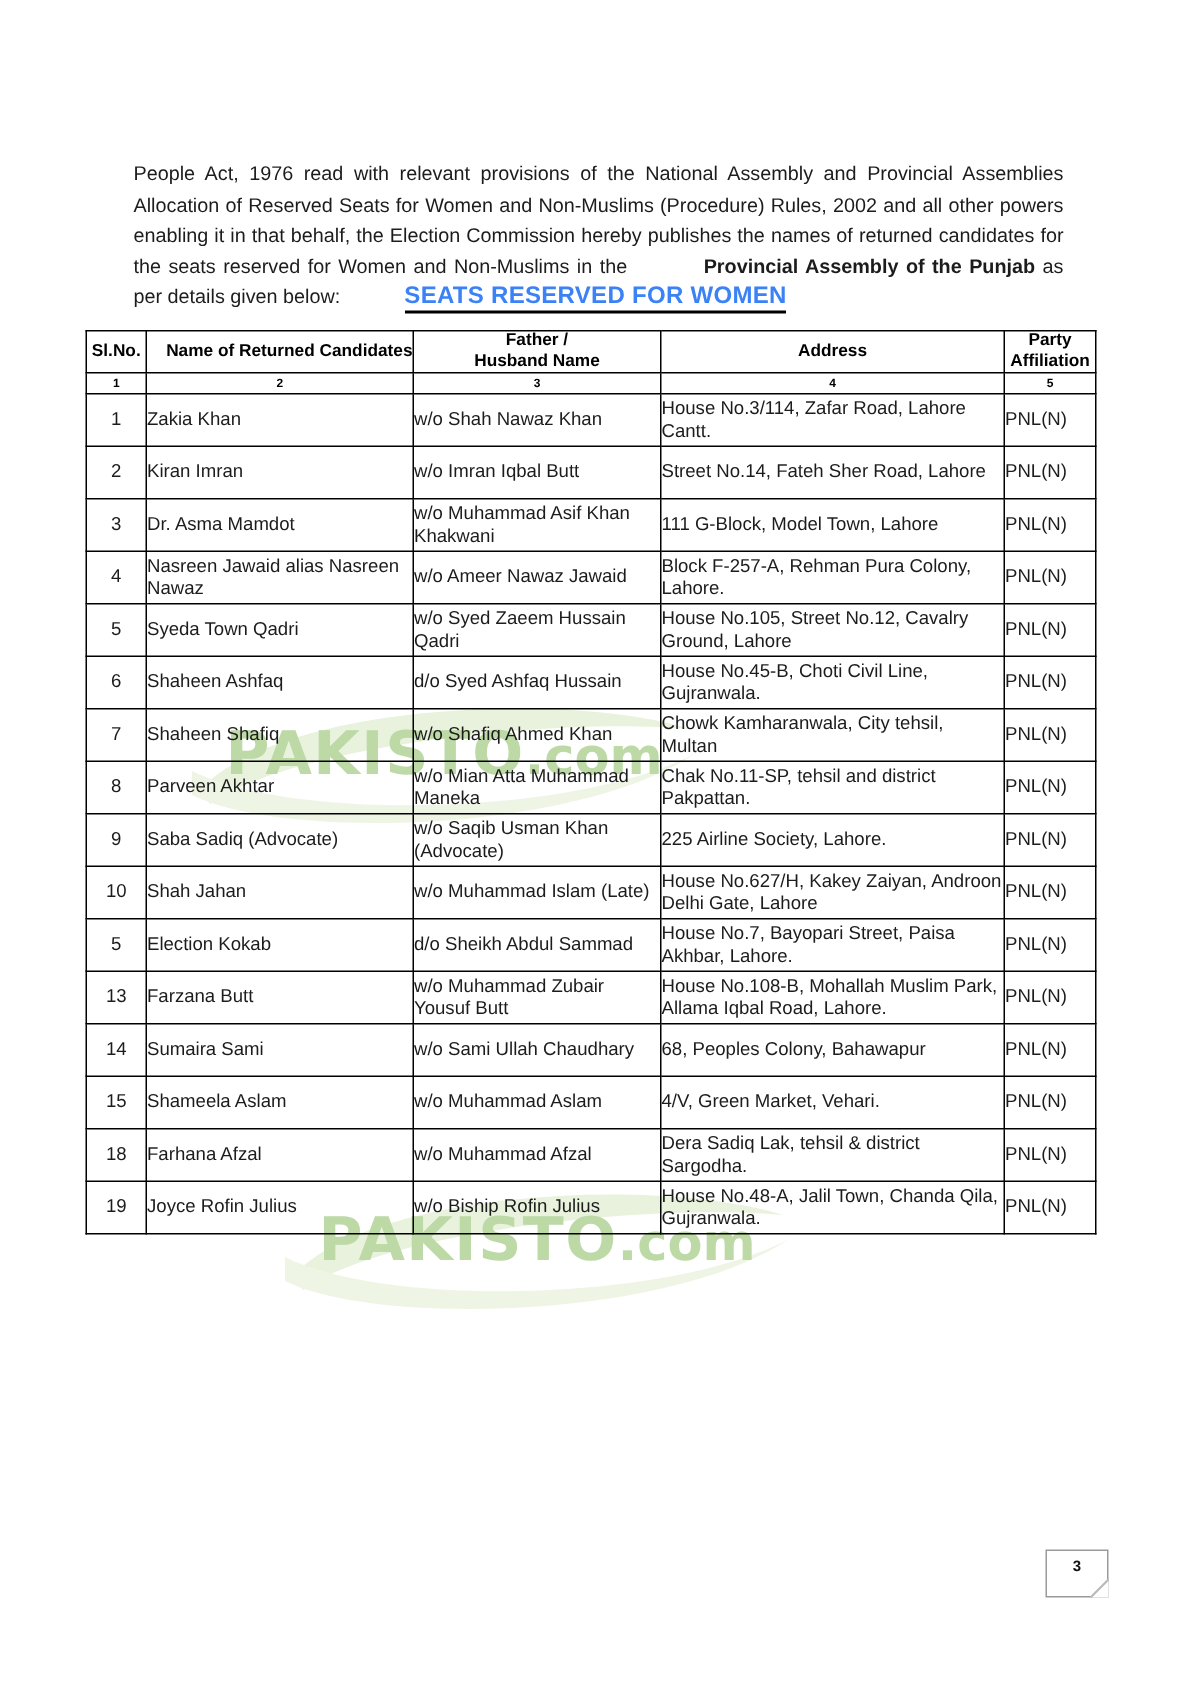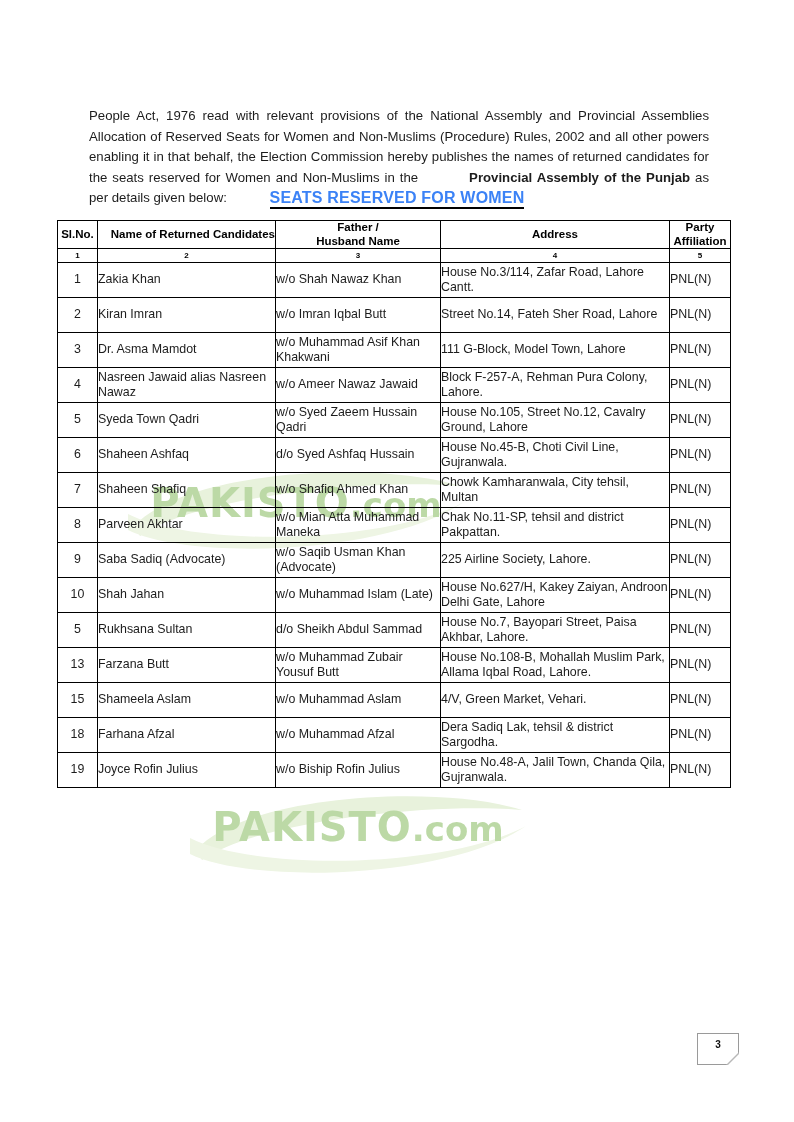--- a/index.html
+++ b/index.html
@@ -323,30 +323,37 @@
         </tr>
         <tr>
           <td class="cell c-sl">10</td>
           <td class="cell">Shah Jahan</td>
           <td class="cell">w/o Muhammad Islam (Late)</td>
           <td class="cell">House No.627/H, Kakey Zaiyan, Androon Delhi Gate, Lahore</td>
           <td class="cell c-party">PNL(N)</td>
         </tr>
         <tr>
           <td class="cell c-sl">5</td>
-          <td class="cell">Rukhsana Sultan</td>
+          <td class="cell">Election Kokab</td>
           <td class="cell">d/o Sheikh Abdul Sammad</td>
           <td class="cell">House No.7, Bayopari Street, Paisa Akhbar, Lahore.</td>
           <td class="cell c-party">PNL(N)</td>
         </tr>
         <tr>
           <td class="cell c-sl">13</td>
           <td class="cell">Farzana Butt</td>
           <td class="cell">w/o Muhammad Zubair Yousuf Butt</td>
           <td class="cell">House No.108-B, Mohallah Muslim Park, Allama Iqbal Road, Lahore.</td>
+          <td class="cell c-party">PNL(N)</td>
+        </tr>
+        <tr>
+          <td class="cell c-sl">14</td>
+          <td class="cell">Sumaira Sami</td>
+          <td class="cell">w/o Sami Ullah Chaudhary</td>
+          <td class="cell">68, Peoples Colony, Bahawapur</td>
           <td class="cell c-party">PNL(N)</td>
         </tr>
         <tr>
           <td class="cell c-sl">15</td>
           <td class="cell">Shameela Aslam</td>
           <td class="cell">w/o Muhammad Aslam</td>
           <td class="cell">4/V, Green Market, Vehari.</td>
           <td class="cell c-party">PNL(N)</td>
         </tr>
         <tr>

